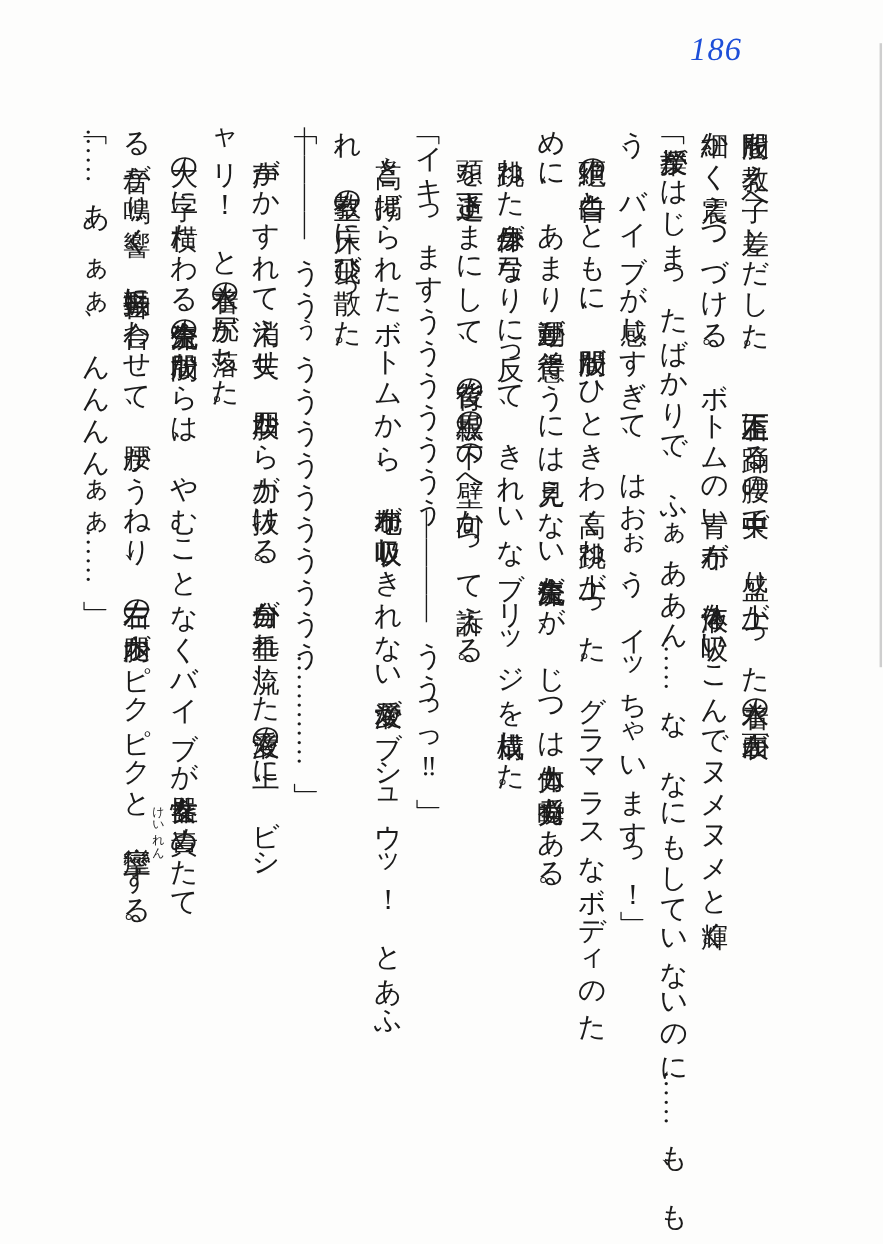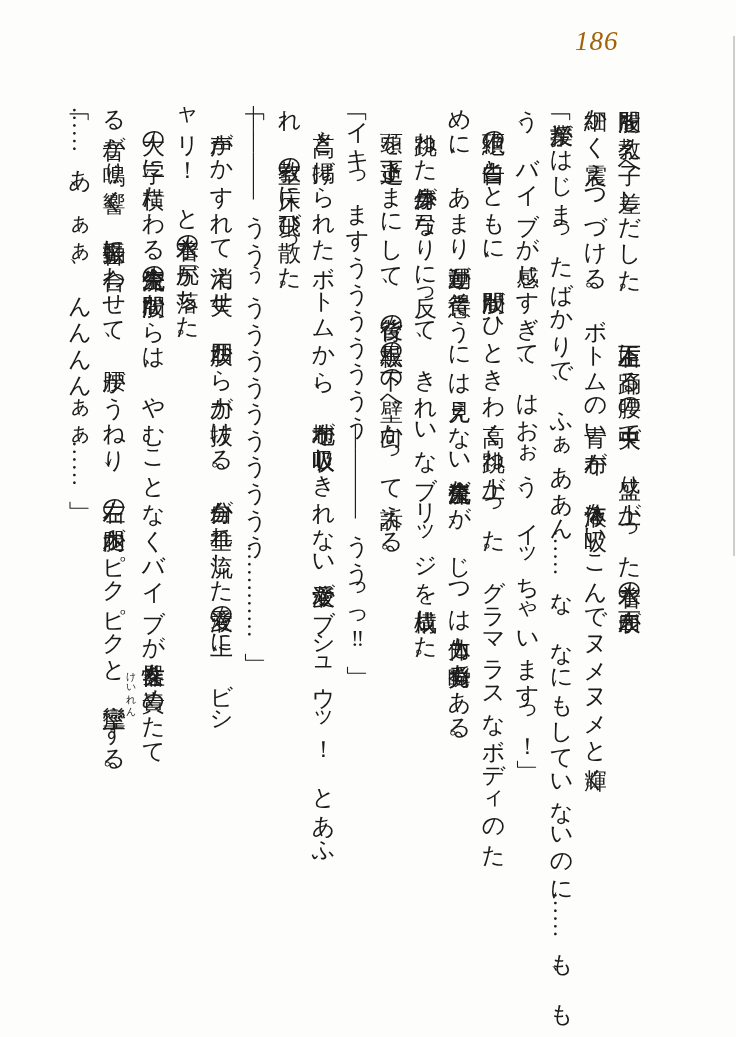--- a/index.html
+++ b/index.html
@@ -17,21 +17,21 @@
   .page {
     position: absolute;
     inset: 0;
   }
   .page-number {
     position: absolute;
     top: 26px;
     left: 575px;
     font-size: 27px;
     font-style: italic;
-    color: #a16207;
+    color: #1d4ed8;
     letter-spacing: 1px;
   }
   .edge-line {
     position: absolute;
     left: 733px;
     top: 36px;
     width: 2px;
     height: 520px;
     background: #c6c6c6;
     opacity: 0.85;

